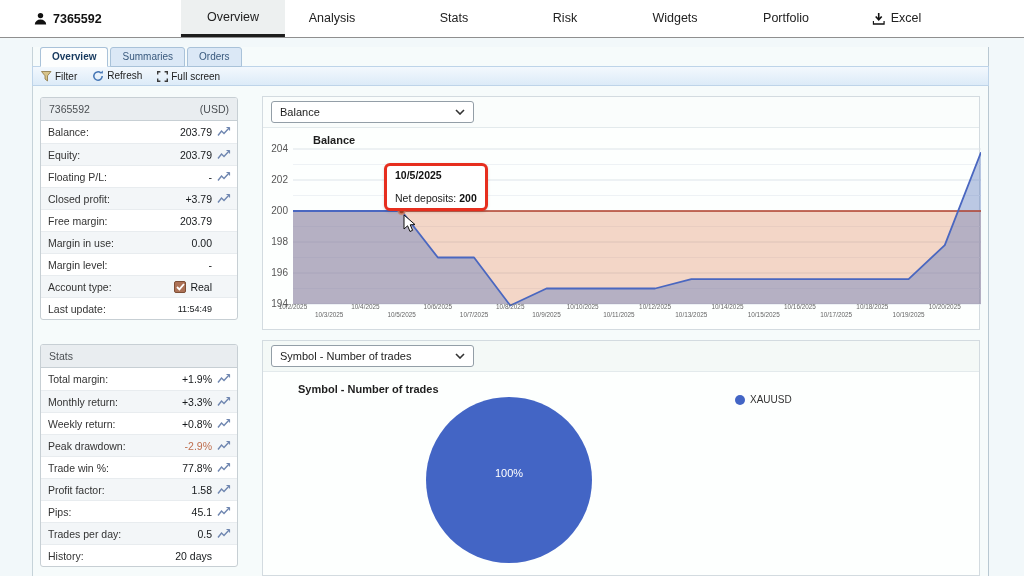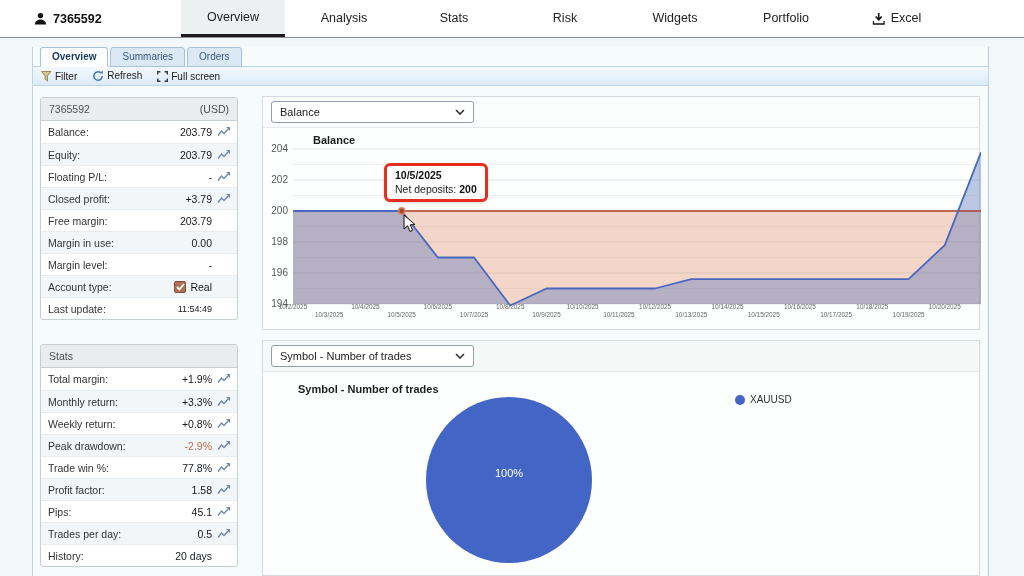--- a/index.html
+++ b/index.html
@@ -59,21 +59,21 @@
                  border:1px solid #939ea7; border-radius:3px; font-size:11px; color:#1c1c1c;
                  display:flex; align-items:center; padding:0 8px; cursor:pointer; }
   .fake-select .chev { margin-left:auto; }
   .chart-title { position:absolute; font-size:11px; font-weight:bold; color:#1e1e1e; }
 
   #balance-svg { position:absolute; left:0; top:31px; }
 
   #tooltip { position:absolute; left:121px; top:66px; background:#fff; border:3px solid #e62e1e;
              border-radius:6px; padding:3px 8px 4px 8px; box-shadow:0 1px 3px rgba(0,0,0,.15); z-index:4; }
   #tooltip .t1 { font-size:10.5px; font-weight:bold; color:#111; }
-  #tooltip .t2 { font-size:10.5px; color:#222; margin-top:2px; }
+  #tooltip .t2 { font-size:10.5px; color:#222; margin-top:11px; }
   #tooltip .t2 b { color:#111; }
   #cursor { position:absolute; left:140px; top:117px; z-index:5; }
 
   
   #pie { position:absolute; left:163px; top:56px; width:166px; height:166px; border-radius:50%;
          background:#4365c5; display:flex; align-items:center; justify-content:center;text-align:right; }
   #pie span { color:#fff; font-size:11px; transform:translateY(-7px); }
   #legend { position:absolute; left:472px; top:53px; display:flex; align-items:center; gap:5px; }
   #legend .dot { width:10px; height:10px; border-radius:50%; background:#4365c5; }
   #legend .txt { font-size:10px; color:#333; }
@@ -90,21 +90,21 @@
     <div class="acct">
       <svg width="13" height="13" viewBox="0 0 13 13">
           <circle cx="6.5" cy="3.6" r="2.7" fill="#111"></circle>
           <path d="M0.8,12.5 a5.7,5 0 0 1 11.4,0 Z" fill="#111"></path>
         </svg>
       <span>7365592</span>
     </div>
     <div class="nav-item active" style="left:233px">
         <span>Overview</span>
       </div>
-    <div class="nav-item" style="left:344px">
+    <div class="nav-item" style="left:332px">
         <span>Analysis</span>
       </div>
     <div class="nav-item" style="left:454px">
         <span>Stats</span>
       </div>
     <div class="nav-item" style="left:565px">
         <span>Risk</span>
       </div>
     <div class="nav-item" style="left:675px">
         <span>Widgets</span>

